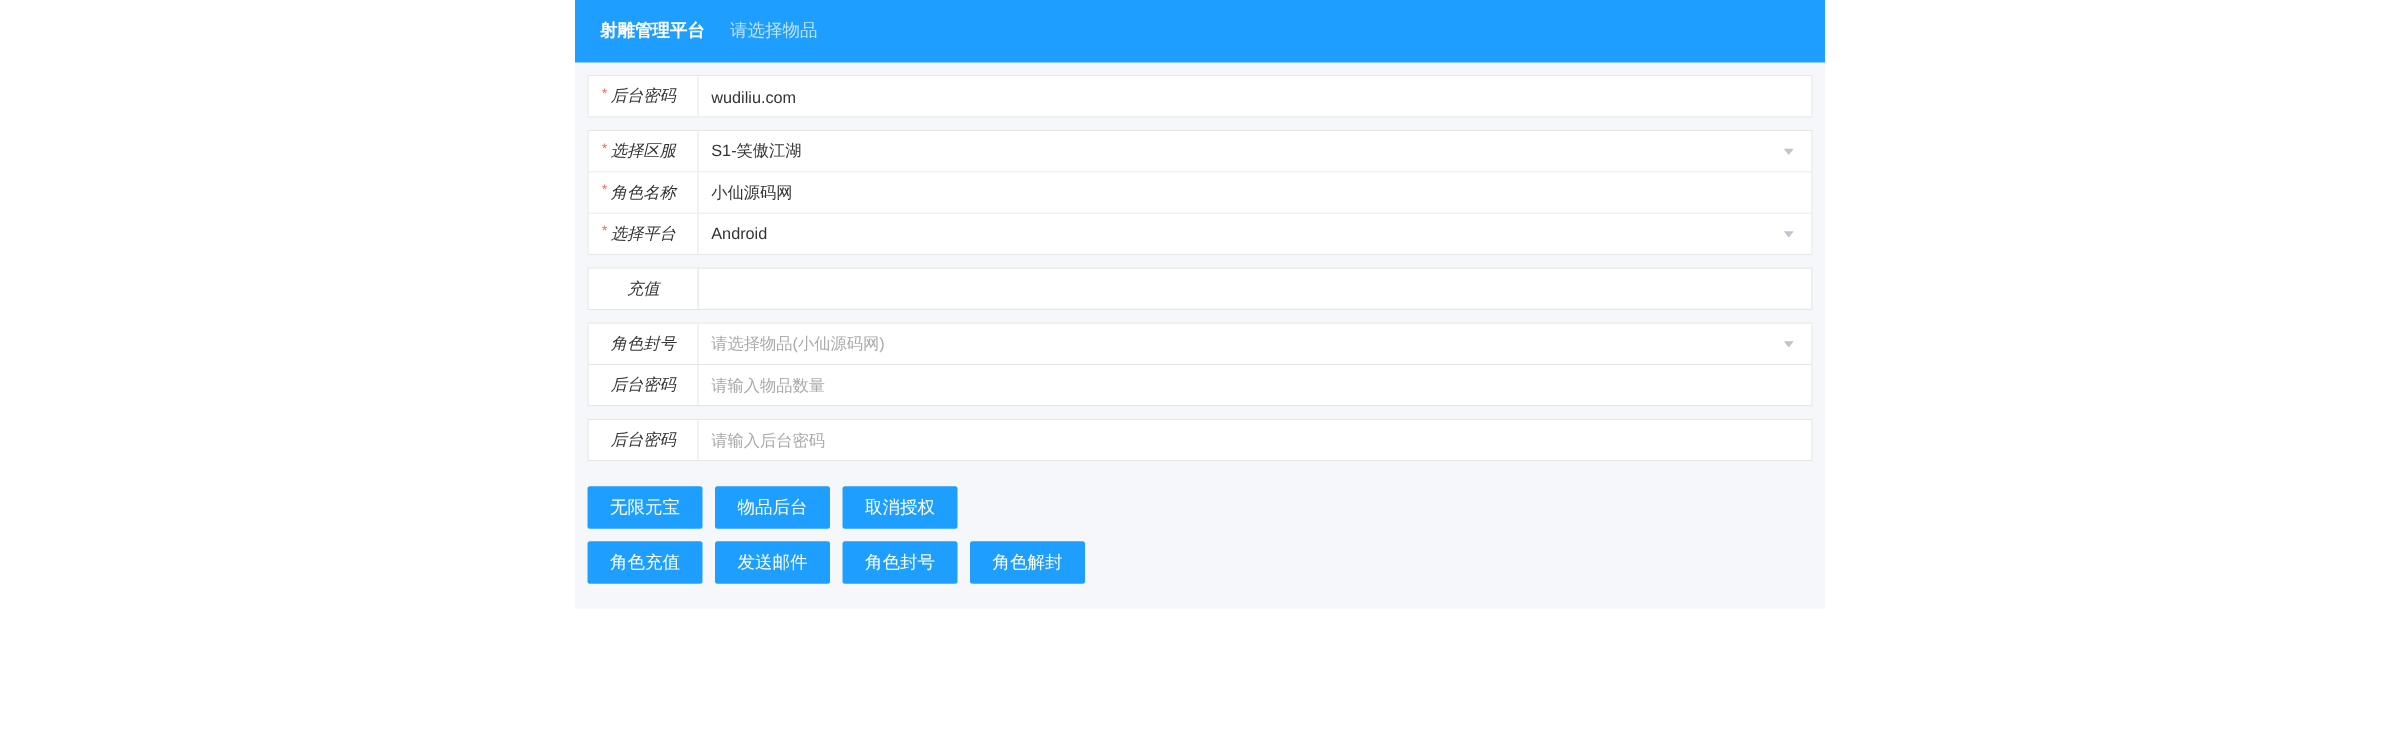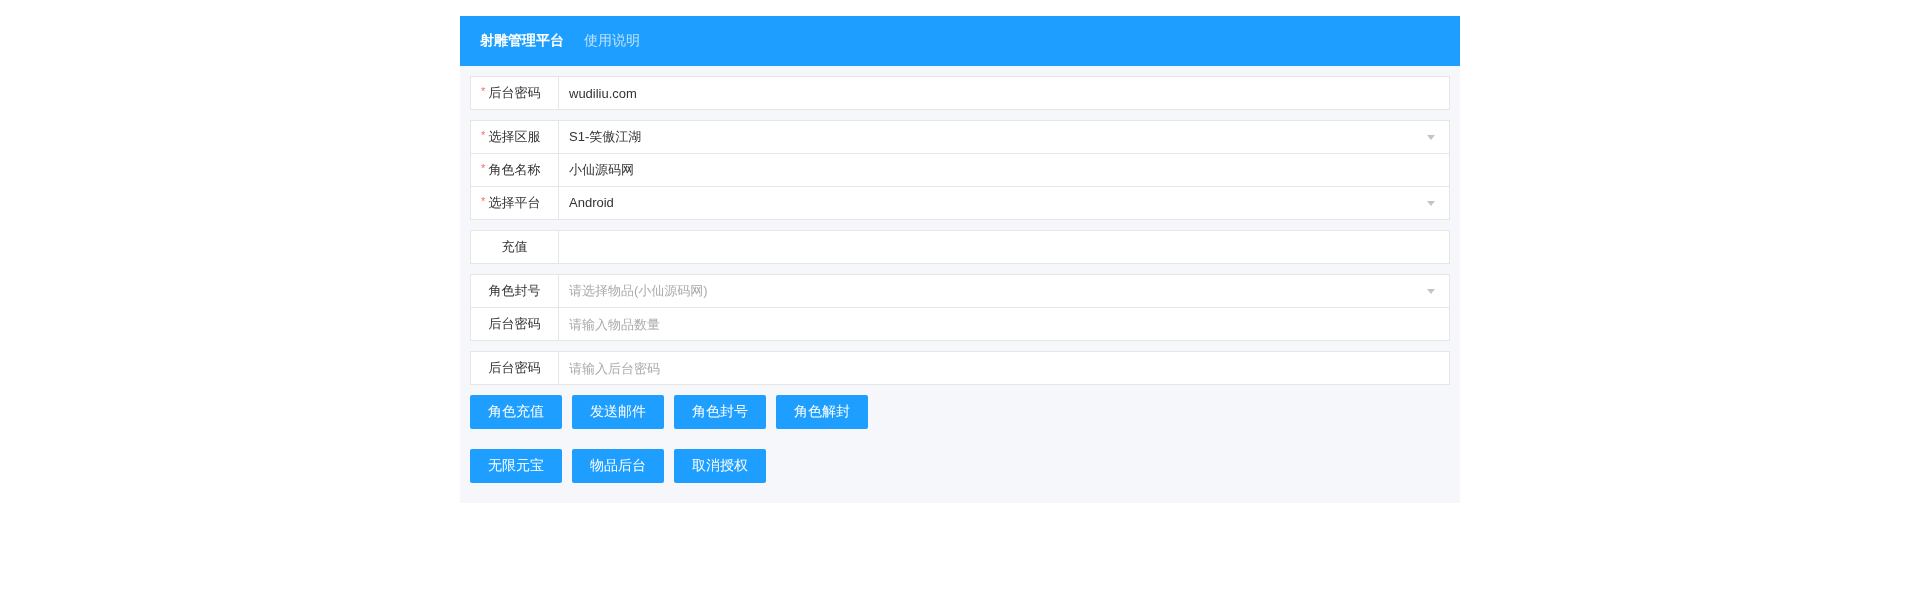--- a/index.html
+++ b/index.html
@@ -4,21 +4,21 @@
 <style>
   * { box-sizing: border-box; margin: 0; padding: 0; }
   body {
     font-family: "Helvetica Neue", Helvetica, "PingFang SC", "Hiragino Sans GB", "Microsoft YaHei", Arial, sans-serif;
     font-size: 14px;
     color: #606266;
     background: #fff;
   }
   .container {
     width: 1000px;
-    margin: 16px auto;
+    margin: 0 auto;
     background: #f5f7fa;
     padding-bottom: 20px;
   }
   .header {
     background: #1e9fff;
     height: 50px;
     display: flex;
     align-items: center;
     padding: 0 20px;
   }
@@ -51,20 +51,21 @@
     text-align: center;
     padding: 7px 10px;
     border-right: 1px solid #e6e6e6;
     font-size: 13px;
     color: #333;
     position: relative;
     display: flex;
     align-items: center;
     justify-content: center;
     background: #fff;
+    font-style: italic;
   }
   .form-label.required::before {
     content: "*";
     color: #f56c6c;
     position: absolute;
     left: 10px;
     top: 8px;
     font-size: 11px;
   }
   .form-value {
@@ -125,21 +126,21 @@
     justify-content: center;
   }
 </style>
 </head>
 <body>
 
 <div class="container">
 
   <div class="header">
     <span class="header-title">射雕管理平台</span>
-    <span class="header-link">使用说明</span>
+    <span class="header-link">请选择物品</span>
   </div>
 
   <div class="form-group">
     <div class="form-row">
       <div class="form-label required">后台密码</div>
       <div class="form-value">
         <input class="form-input" type="text" value="wudiliu.com" style="">
       </div>
     </div>
   </div>
@@ -189,28 +190,28 @@
     </div>
   </div>
 
   <div class="form-group">
     <div class="form-row">
       <div class="form-label">后台密码</div>
       <div class="form-value">
         <input class="form-input" type="text" placeholder="请输入后台密码" style="">
       </div>
     </div>
+  </div>
+
+  <div class="button-row" style="padding-top:20px;">
+    <button class="btn">无限元宝</button>
+    <button class="btn">物品后台</button>
+    <button class="btn">取消授权</button>
   </div>
 
   <div class="button-row">
     <button class="btn">角色充值</button>
     <button class="btn">发送邮件</button>
     <button class="btn">角色封号</button>
     <button class="btn">角色解封</button>
   </div>
 
-  <div class="button-row" style="padding-top:20px;">
-    <button class="btn">无限元宝</button>
-    <button class="btn">物品后台</button>
-    <button class="btn">取消授权</button>
-  </div>
-
 </div>
 
 </body></html>

